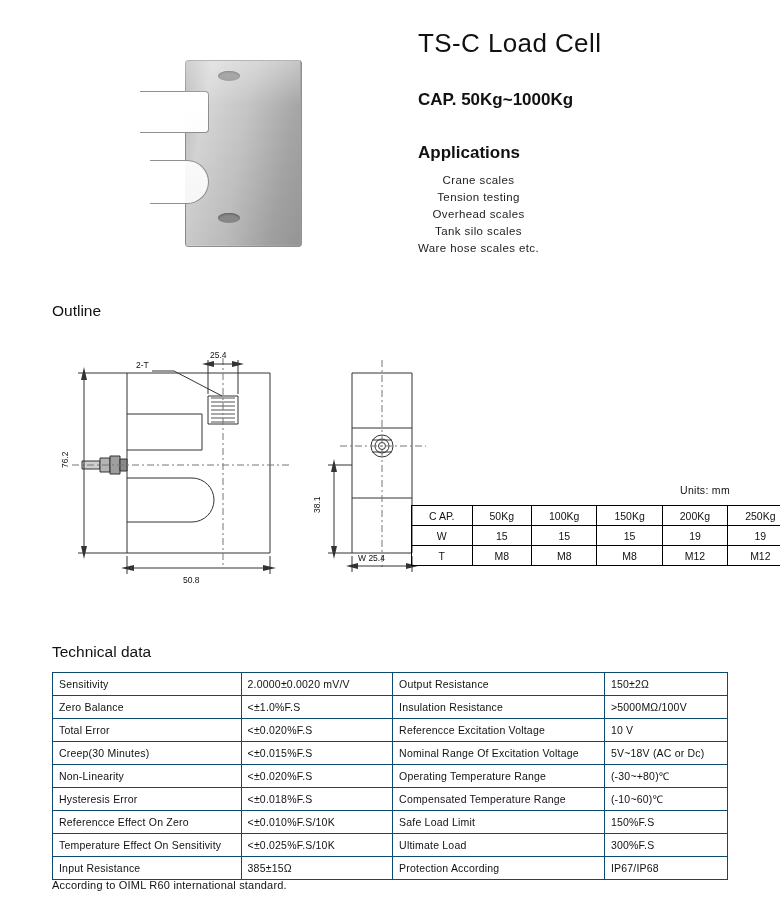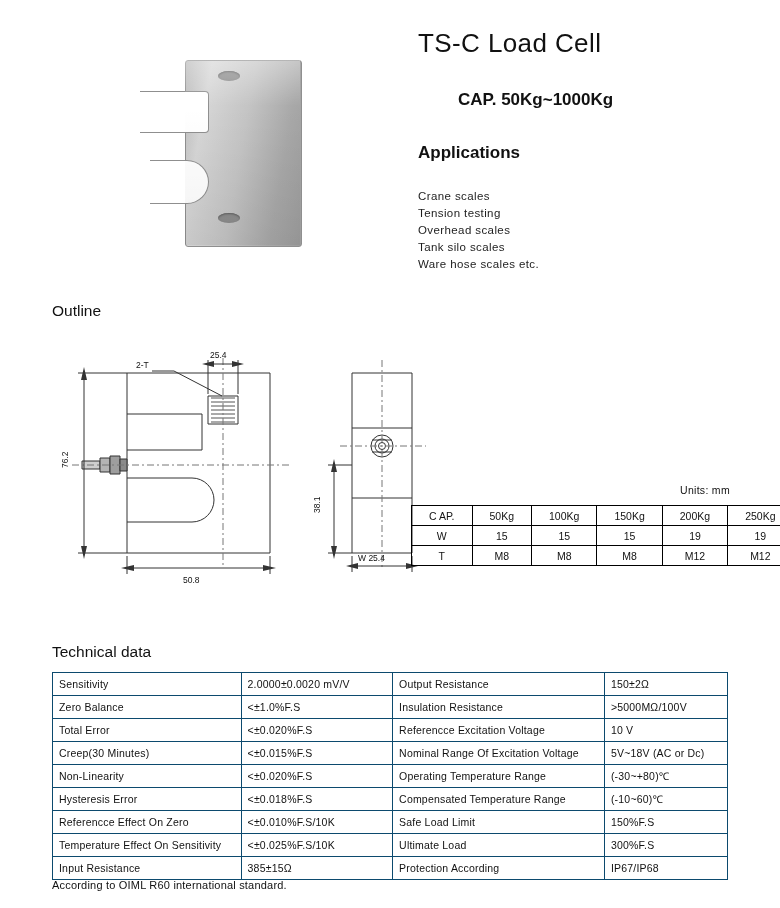--- a/index.html
+++ b/index.html
@@ -131,38 +131,38 @@
     letter-spacing: 0.4px;
     color: #111;
   }
   .cap {
     position: absolute;
     left: 418px;
     top: 90px;
     font-size: 17px;
     font-weight: bold;
     color: #111;
-    margin-left: 40px;
   }
   .apps-title {
     position: absolute;
     left: 418px;
     top: 143px;
     font-size: 17px;
     font-weight: bold;
     color: #111;
   }
   .apps-list {
     position: absolute;
     left: 418px;
-    top: 188px;
+    top: 172px;
     font-size: 11.5px;
     line-height: 17px;
     color: #1d1d1d;
     letter-spacing: 0.4px;
+    text-align: center;
   }
   .apps-list div { white-space: nowrap; }
 
   
   .outline-heading {
     position: absolute;
     left: 52px;
     top: 302px;
     font-size: 15.5px;
     color: #111;

